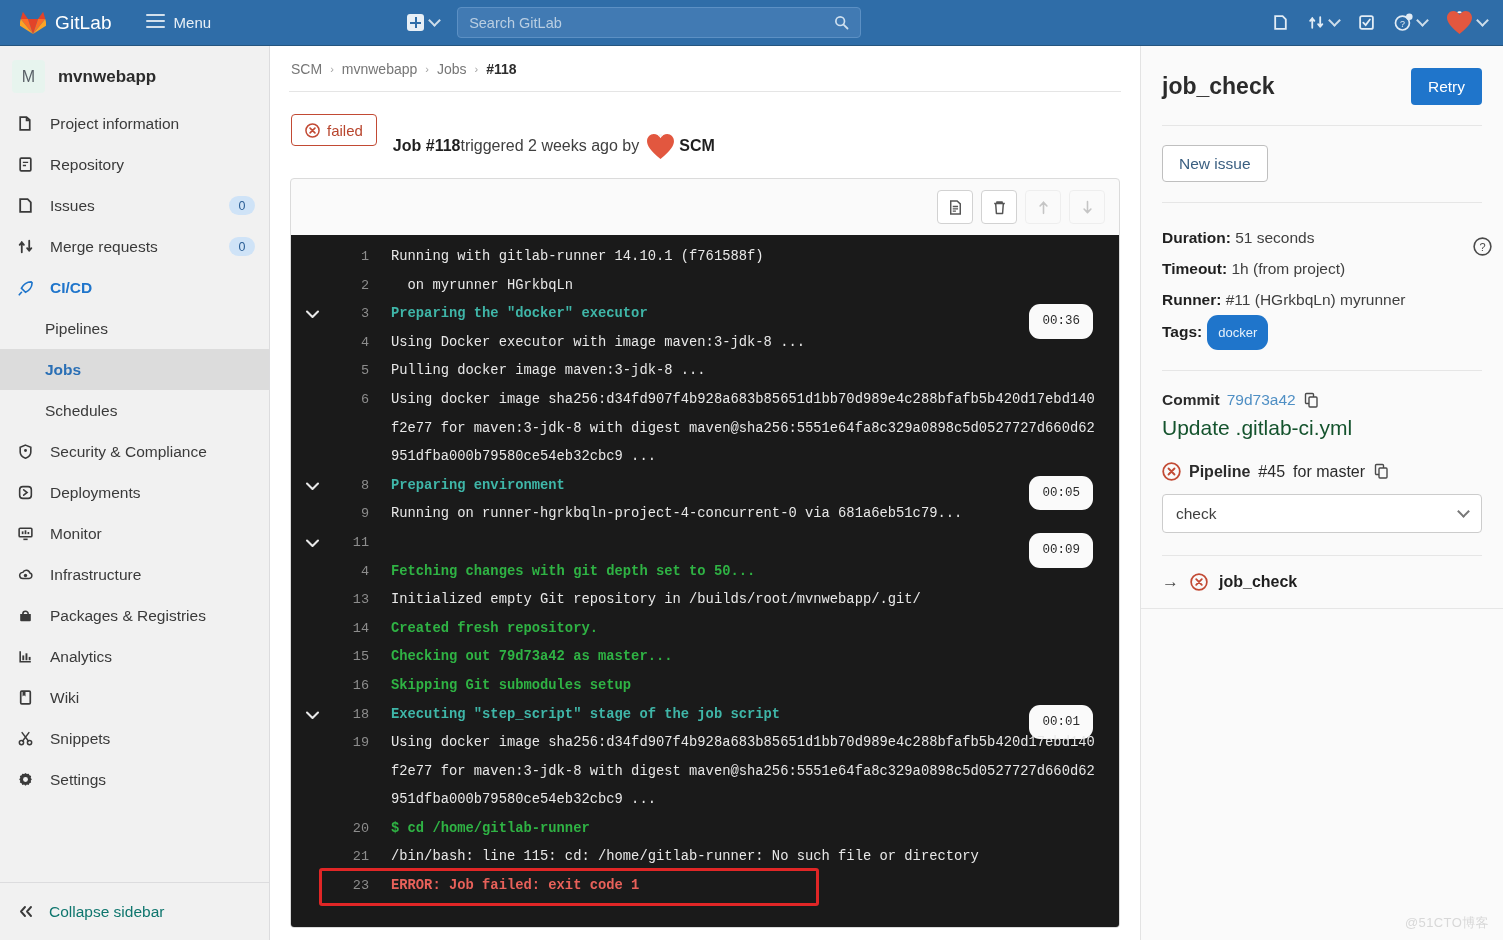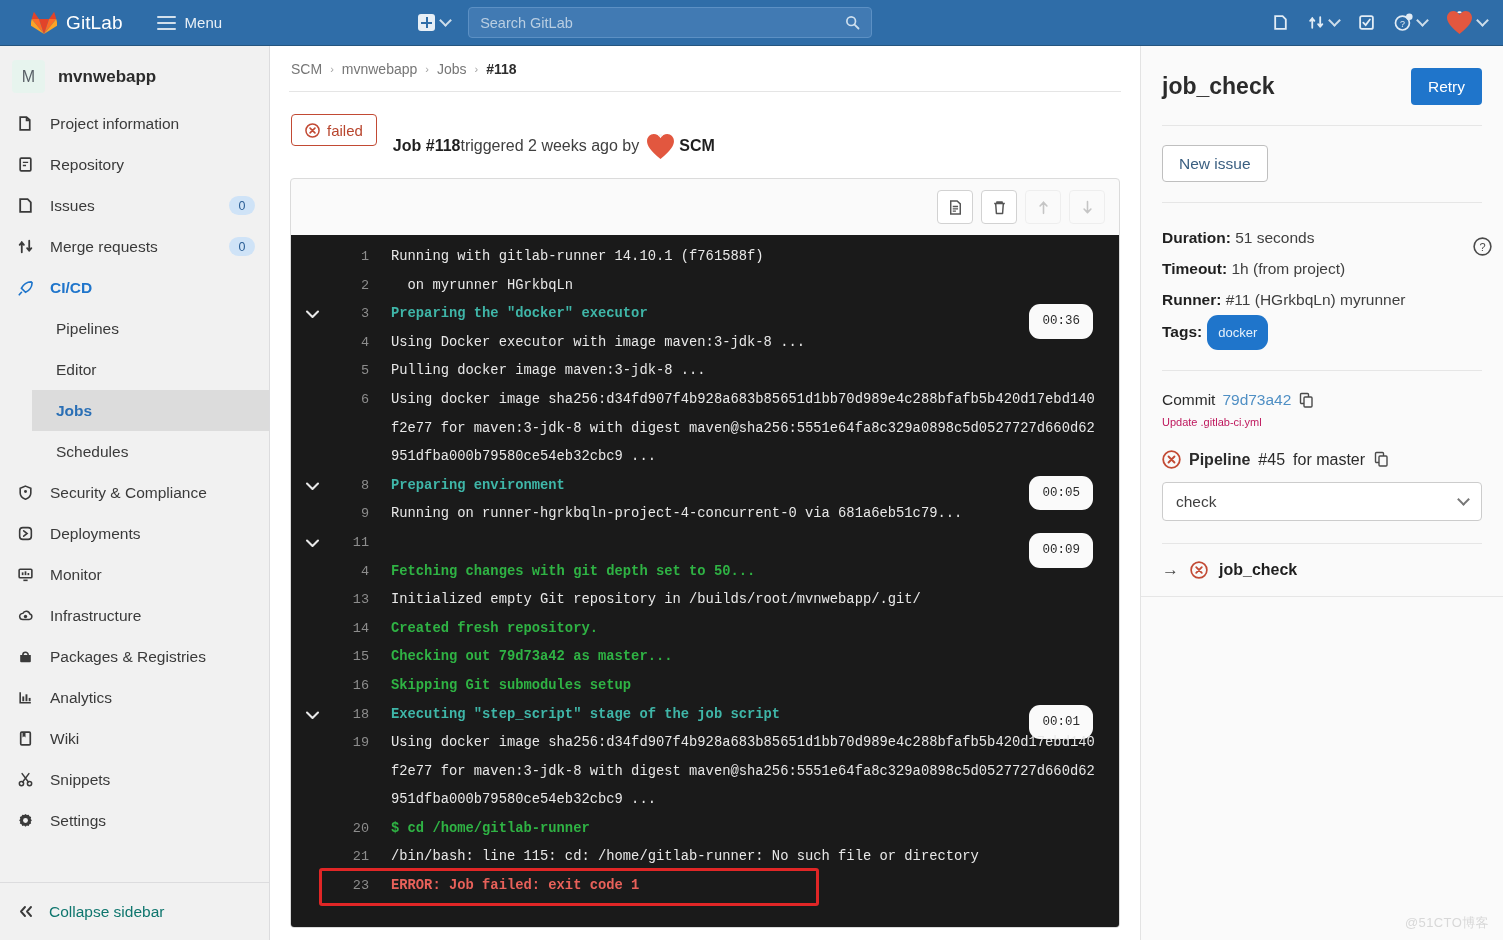--- a/index.html
+++ b/index.html
@@ -10,24 +10,24 @@
     overflow: hidden;
   }
   .app { position: relative; width: 1503px; height: 940px; }
 
   
   .topnav {
     position: absolute; top: 0; left: 0; width: 1503px; height: 46px;
     background: #2f6da8; display: flex; align-items: center;
     border-bottom: 1px solid #25557f;
   }
-  .gl-logo-wrap { display: flex; align-items: center; gap: 9px; padding-left: 31px; }
+  .gl-logo-wrap { display: flex; align-items: center; gap: 9px; padding-left: 20px; }
   .gl-fox { width: 26px; height: 25px; display: block; }
   .gl-brand { color: #fff; font-size: 19px; font-weight: 400; letter-spacing: .1px; }
-  .menu-btn { display: flex; align-items: center; gap: 9px; margin-left: 34px; cursor: pointer; }
+  .menu-btn { display: flex; align-items: flex-start; gap: 9px; margin-left: 34px; cursor: pointer; }
   .hamburger { width: 19px; height: 14px; display: flex; flex-direction: column; justify-content: space-between; }
   .hamburger i { display: block; height: 2px; background: #d3e0ec; border-radius: 1px; }
   .menu-label { color: #e9f0f6; font-size: 15px; }
 
   .plus-group { display: flex; align-items: center; gap: 6px; margin-left: 196px; cursor: pointer; }
   .plus-box { width: 17px; height: 17px; border-radius: 3px; background: #e7eff6; position: relative; }
   .plus-box::before, .plus-box::after {
     content: ""; position: absolute; background: #2f6da8;
   }
   .plus-box::before { left: 7.5px; top: 3px; width: 2px; height: 11px; }
@@ -71,22 +71,22 @@
   }
   .nav-item .ico { width: 19px; height: 19px; flex: none; display: flex; align-items: center; justify-content: center; }
   .nav-item.active-parent { color: #1f75cb; font-weight: 600; }
   .nav-item .badge-count {
     margin-left: auto; background: #cfe3f7; color: #2b5f96;
     border-radius: 10px; min-width: 26px; height: 19px; font-size: 12.5px;
     display: flex; align-items: center; justify-content: center; padding: 0 7px;
   }
   .subnav { list-style: none; }
   .sub-item {
-    height: 41px; display: flex; align-items: center; padding-left: 24px;
-    font-size: 15.5px; color: #3a3a3a; cursor: pointer; margin-left: 32px;
+    height: 41px; display: flex; align-items: center; padding-left: 45px;
+    font-size: 15.5px; color: #3a3a3a; cursor: pointer;
   }
   .sub-item.active { background: #dcdcdc; color: #2a6fb5; font-weight: 600; }
 
   .collapse-wrap {
     position: absolute; bottom: 0; left: 0; width: 270px; height: 58px;
     border-top: 1px solid #dcdcde; display: flex; align-items: center;
     gap: 14px; padding-left: 17px; cursor: pointer;
   }
   .collapse-label { font-size: 15.5px; color: #0f766e; }
 
@@ -170,23 +170,23 @@
   .rp-meta { padding: 19px 21px 0 21px; position: relative; }
   .meta-line { font-size: 15.5px; color: #3f3f3f; line-height: 31px; }
   .meta-line b { color: #1f1f1f; }
   .q-mark { position: absolute; right: 10px; top: 33px; width: 21px; height: 21px; cursor: pointer; }
   .tag-pill {
     display: inline-flex; align-items: center; background: #1f75cb; color: #e6f1fb;
     border-radius: 11px; font-size: 13px; padding: 2px 11px; margin-left: 5px; cursor: pointer;
   }
   .commit-block { padding: 20px 21px 0 21px; }
   .commit-line { font-size: 15.5px; color: #2b2b2b; display: flex; align-items: center; gap: 7px; }
-  .commit-line b { font-weight: 400; }
+  .commit-line b { font-weight: 700; }
   .commit-sha { color: #4f8fc4; cursor: pointer; }
-  .commit-msg { font-size: 11px; color: #be185d; margin-top: 7px; }
+  .commit-msg { font-size: 21px; color: #14532d; margin-top: 7px; }
 
   .pipe-block { padding: 22px 21px 0 21px; }
   .pipe-line { display: flex; align-items: center; gap: 8px; font-size: 16px; color: #2b2b2b; }
   .pipe-line .pt { font-weight: 700; }
   .stage-select {
     margin-top: 13px; width: 100%; height: 39px; border: 1px solid #ccc; border-radius: 4px;
     background: #fff; display: flex; align-items: center; padding: 0 13px; cursor: pointer;
     font-size: 15.5px; color: #3f3f3f;
   }
   .stage-select .sel-chev {
@@ -328,21 +328,20 @@
               <path d="M12.5 2.5 C9 2.5 5.5 5 4 8.2 l3.6 3.6 C10.8 10.4 13.4 7 13.4 3.4 Z" fill="none" stroke="#1f75cb" stroke-width="1.5"></path>
               <path d="M4 11.8 L2 14" stroke="#1f75cb" stroke-width="1.5" stroke-linecap="round"></path>
             </svg>
         </span>
         <span>CI/CD</span>
       </li>
     </ul>
 
     <ul class="subnav">
       <li class="sub-item">Pipelines</li>
-      <li class="sub-item">Editor</li>
       <li class="sub-item active">Jobs</li>
       <li class="sub-item">Schedules</li>
     </ul>
 
     <ul class="nav-list">
       <li class="nav-item">
         <span class="ico">
           <svg width="17" height="17" viewBox="0 0 16 16">
               <path d="M8 2 L13 4 v4.5 C13 11.5 10.6 13.4 8 14.3 C5.4 13.4 3 11.5 3 8.5 V4 Z" fill="none" stroke="#3a3a3a" stroke-width="1.5"></path>
               <circle cx="8" cy="7" r="1.4" fill="#3a3a3a"></circle>

